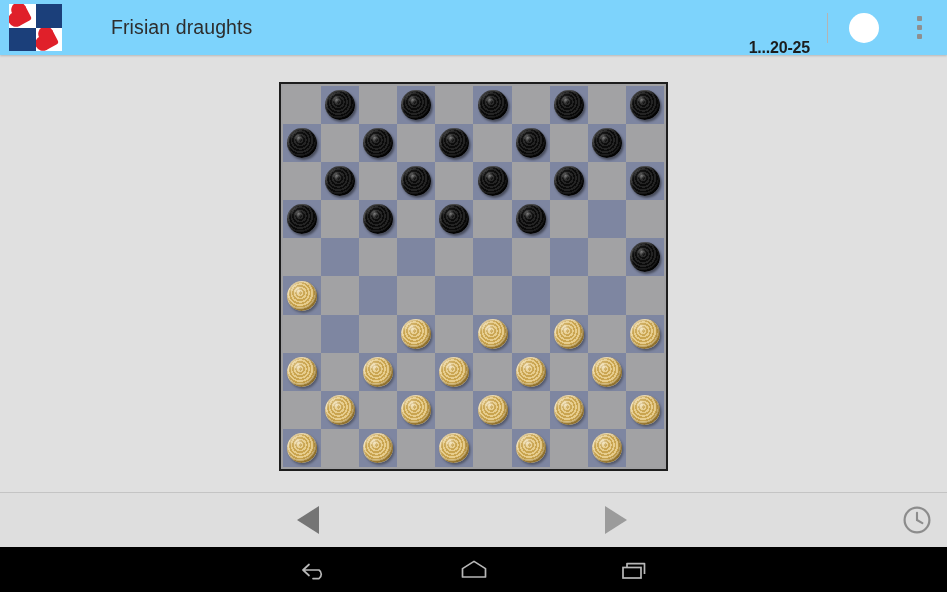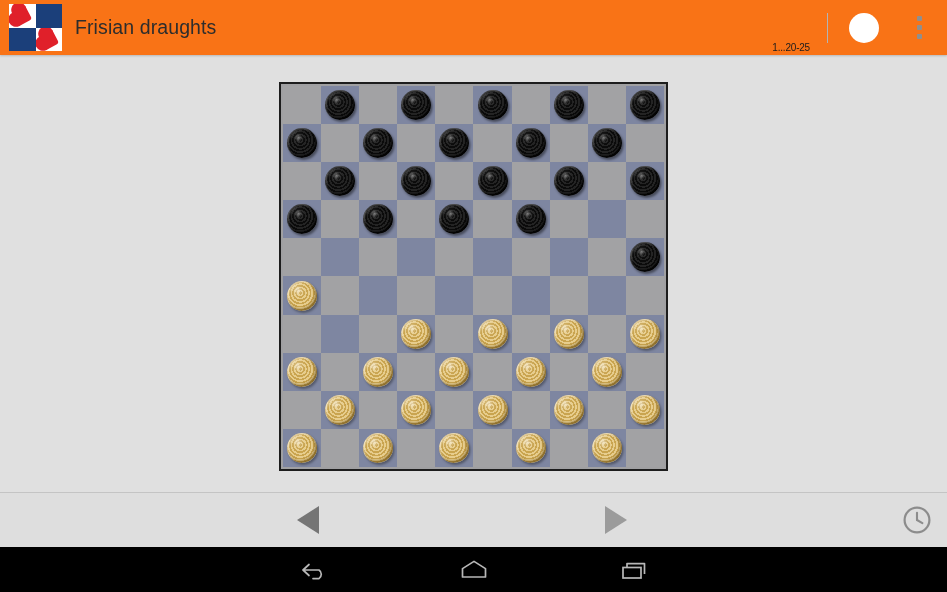--- a/index.html
+++ b/index.html
@@ -22,26 +22,27 @@
     height: 592px;
     background: #e0e0e0;
   }
 
   
   .appbar {
     position: absolute;
     left: 0; top: 0;
     width: 947px;
     height: 55px;
-    background: #f97316;
+    background: #7dd3fc;
     box-sizing: border-box;
     display: flex;
     align-items: center;
     box-shadow: 0 1px 2px rgba(0,0,0,0.18);
     z-index: 5;
+    gap: 36px;
   }
 
   .app-logo {
     width: 53px;
     height: 47px;
     margin-left: 9px;
     display: grid;
     grid-template-columns: 1fr 1fr;
     grid-template-rows: 1fr 1fr;
     flex: none;
@@ -83,22 +84,22 @@
   }
 
   .appbar-right {
     margin-left: auto;
     display: flex;
     align-items: center;
     height: 100%;
   }
 
   .move-indicator {
-    font-size: 10px;
-    font-weight: normal;
+    font-size: 16px;
+    font-weight: bold;
     color: #1c1c1c;
     letter-spacing: -0.2px;
     padding-right: 17px;
     white-space: nowrap;
     margin-top: 40px;
   }
 
   .bar-divider {
     width: 1px;
     height: 30px;

